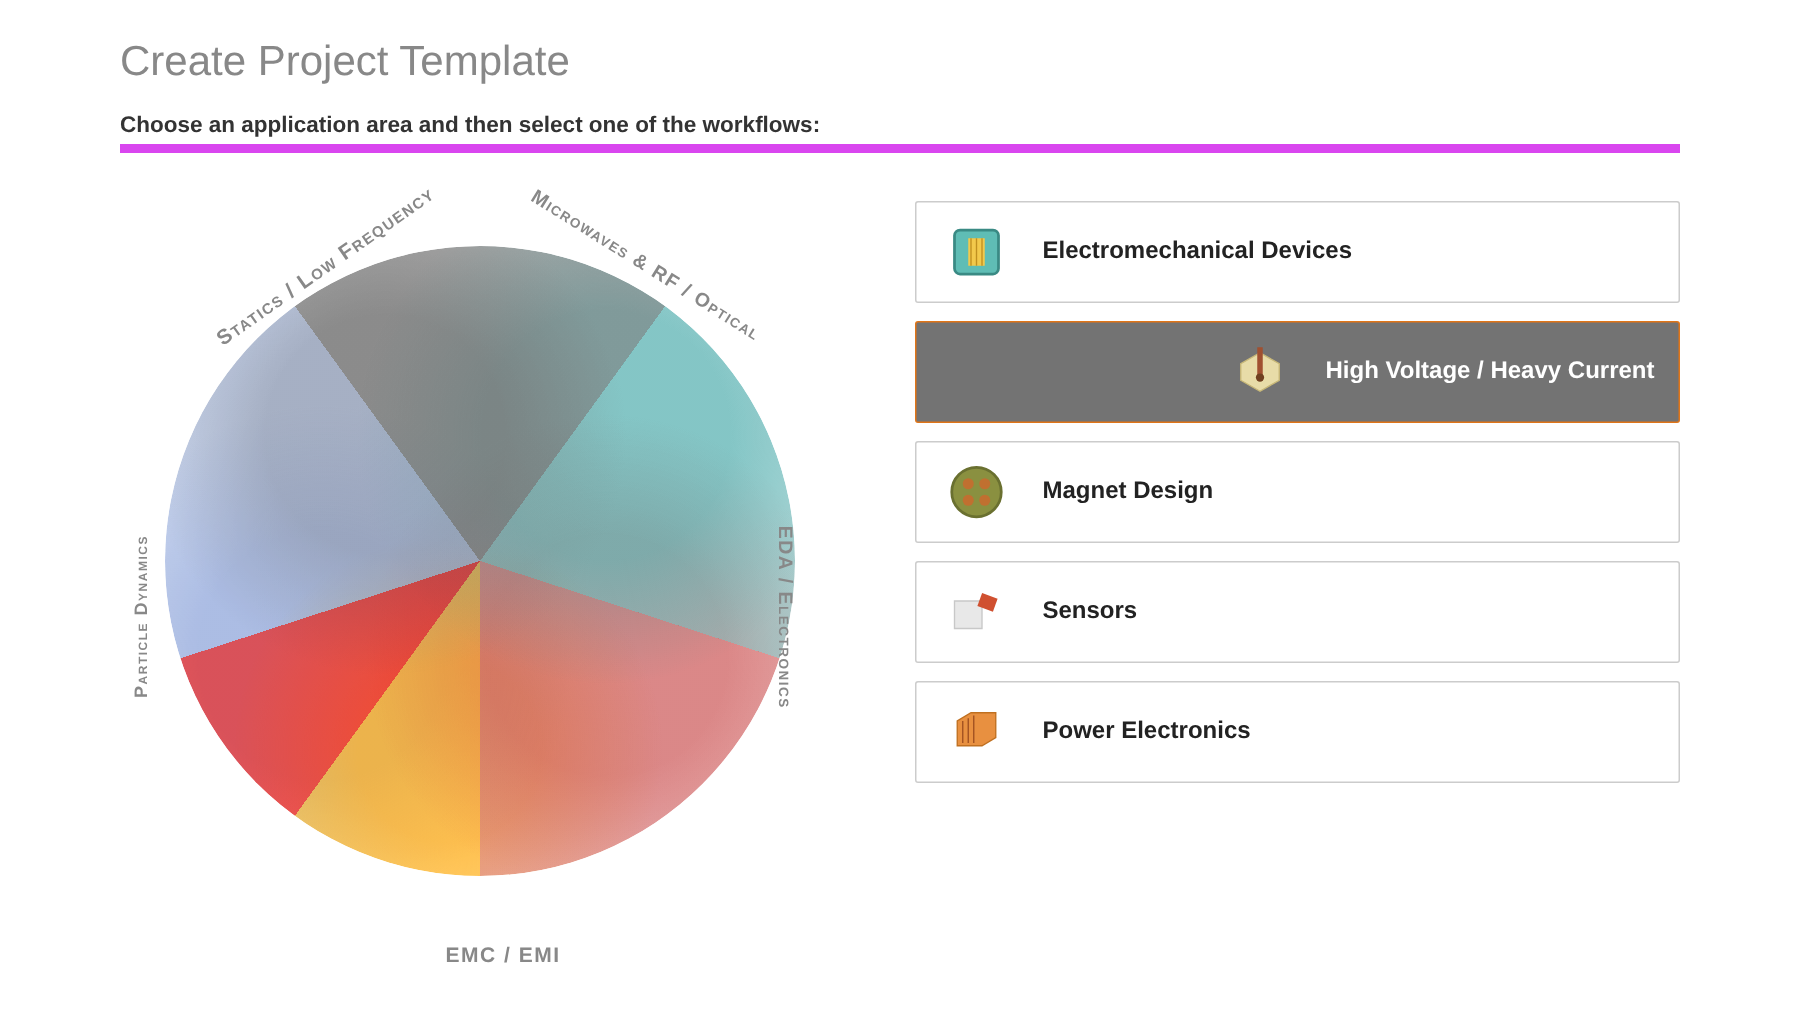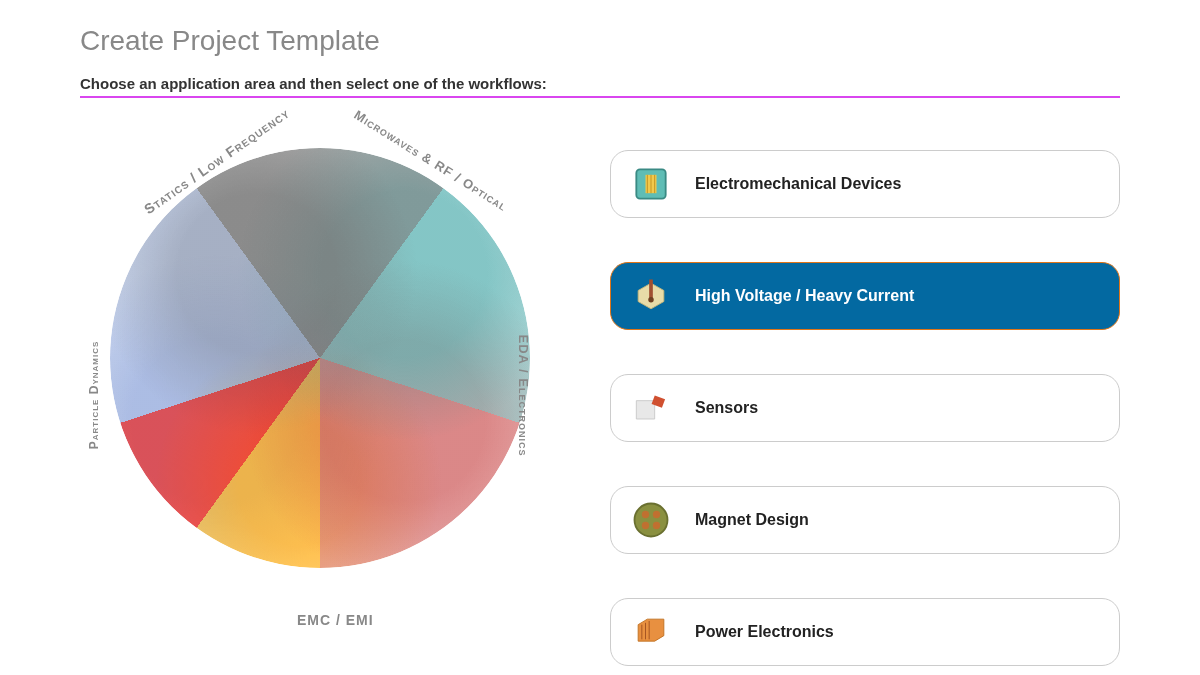--- a/index.html
+++ b/index.html
@@ -14,23 +14,23 @@
     .page-title {
       font-size: 28px;
       color: #888;
       font-weight: normal;
       margin-bottom: 18px;
     }
     .subtitle {
       font-size: 15px;
       font-weight: bold;
       color: #333;
-      border-bottom: 2px solid #d946ef;
+      border-bottom: 6px solid #d946ef;
       padding-bottom: 4px;
-      margin-bottom: 20px;
+      margin-bottom: 32px;
     }
     .main-area {
       display: flex;
       gap: 50px;
     }
     .wheel-wrap {
       position: relative;
       width: 480px;
       height: 520px;
       flex: 0 0 480px;
@@ -82,44 +82,44 @@
       flex: 1;
       display: flex;
       flex-direction: column;
       gap: 12px;
     }
     .workflow-item {
       display: flex;
       align-items: center;
       gap: 20px;
       border: 1px solid #ccc;
-      border-radius: 18px;
+      border-radius: 2px;
       padding: 10px 16px;
       background: #fff;
       cursor: pointer;
       height: 68px;
-      margin-top: 32px;
     }
     .workflow-item .icon {
       width: 48px;
       height: 48px;
       flex: 0 0 48px;
       border-radius: 4px;
       display: flex;
       align-items: center;
       justify-content: center;
     }
     .workflow-item .label {
       font-size: 16px;
       font-weight: bold;
       color: #222;
     }
     .workflow-item.selected {
-      background: #0369a1;
+      background: #737373;
       border-color: #e07518;
+      justify-content: flex-end;
     }
     .workflow-item.selected .label { color: #fff; }
     .icon svg { width: 44px; height: 44px; }
   </style>
 </head>
 <body>
 
 <h1 class="page-title">Create Project Template</h1>
 <div class="subtitle">Choose an application area and then select one of the workflows:</div>
 
@@ -163,40 +163,40 @@
             <rect x="22" y="6" width="4" height="22" fill="#a05030"></rect>
             <circle cx="24" cy="28" r="3" fill="#704020"></circle>
           </svg>
       </span>
       <span class="label">High Voltage / Heavy Current</span>
     </div>
 
     <div class="workflow-item">
       <span class="icon">
         <svg viewBox="0 0 48 48">
-            <path d="M8 36 L8 16 L28 16 L28 36 Z" fill="#e8e8e8" stroke="#c8c8c8" stroke-width="1"></path>
-            <rect x="26" y="12" width="12" height="10" fill="#d05030" transform="rotate(20 32 17)"></rect>
-          </svg>
-      </span>
-      <span class="label">Sensors</span>
-    </div>
-
-    <div class="workflow-item">
-      <span class="icon">
-        <svg viewBox="0 0 48 48">
             <circle cx="24" cy="24" r="18" fill="#8a9040" stroke="#6a7030" stroke-width="2"></circle>
             <circle cx="18" cy="18" r="4" fill="#c07030"></circle>
             <circle cx="30" cy="18" r="4" fill="#c07030"></circle>
             <circle cx="18" cy="30" r="4" fill="#c07030"></circle>
             <circle cx="30" cy="30" r="4" fill="#c07030"></circle>
           </svg>
       </span>
       <span class="label">Magnet Design</span>
     </div>
 
+    <div class="workflow-item">
+      <span class="icon">
+        <svg viewBox="0 0 48 48">
+            <path d="M8 36 L8 16 L28 16 L28 36 Z" fill="#e8e8e8" stroke="#c8c8c8" stroke-width="1"></path>
+            <rect x="26" y="12" width="12" height="10" fill="#d05030" transform="rotate(20 32 17)"></rect>
+          </svg>
+      </span>
+      <span class="label">Sensors</span>
+    </div>
+
 
     <div class="workflow-item">
       <span class="icon">
         <svg viewBox="0 0 48 48">
             <path d="M10 34 L10 16 L20 10 L38 10 L38 28 L28 34 Z" fill="#e89040" stroke="#c07020" stroke-width="1"></path>
             <line x1="14" y1="16" x2="14" y2="32" stroke="#a05020"></line>
             <line x1="18" y1="14" x2="18" y2="32" stroke="#a05020"></line>
             <line x1="22" y1="12" x2="22" y2="32" stroke="#a05020"></line>
           </svg>
       </span>

